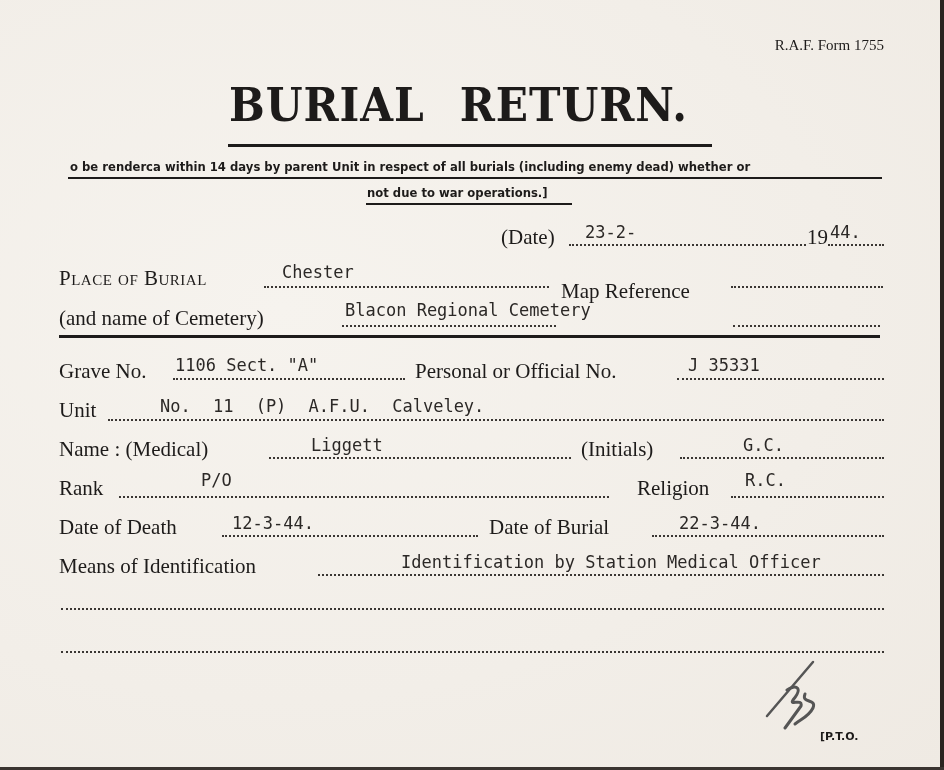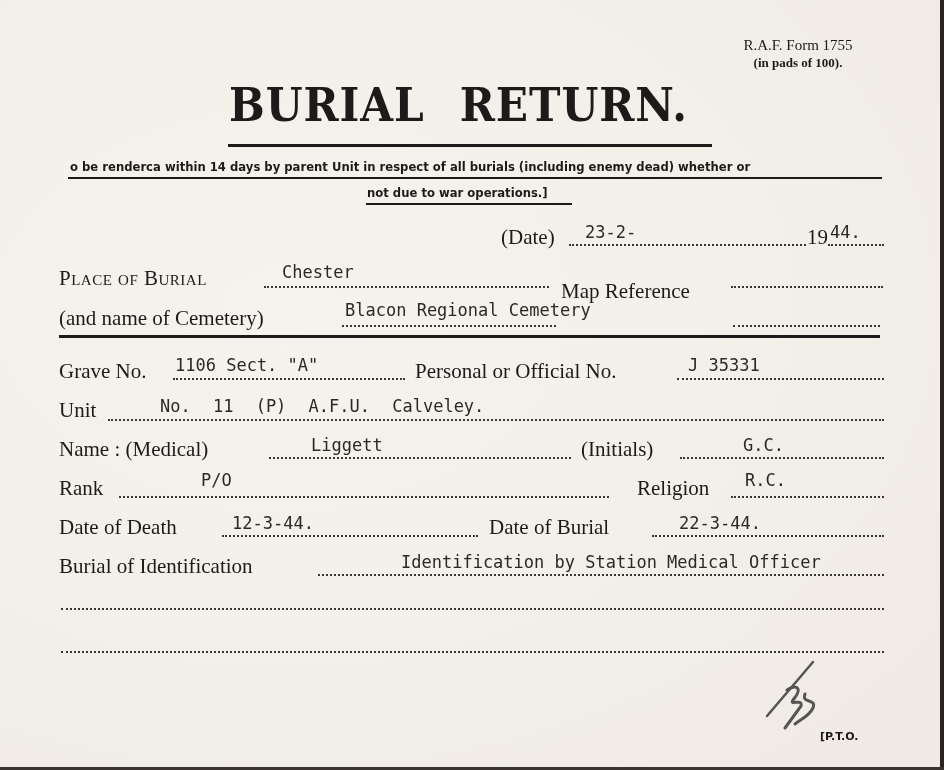--- a/index.html
+++ b/index.html
@@ -10,21 +10,21 @@
     color:#1d1b1a;
   }
   .paper {
     position:absolute; left:0; top:0; width:940px; height:770px;
     background: radial-gradient(ellipse at 30% 40%, #f6f3ee 0%, #f2eee8 60%, #efeae3 100%);
   }
   .edge { position:absolute; left:940px; top:0; width:4px; height:770px; background:#2a2420; }
   .bottom-edge { position:absolute; left:0; top:767px; width:944px; height:3px; background:#3a3430; }
   .abs { position:absolute; white-space:nowrap; }
 
-  .formno { font-size:15px; text-align:center; line-height:17px; }
+  .formno { font-size:15px; text-align:right; line-height:17px; }
   .formno .l2 { font-size:13px; font-weight:bold; }
 
   .title {
     left:229px; top:78px; font-size:46px; font-weight:bold; letter-spacing:1px;
     font-family:"DejaVu Serif","Liberation Serif",serif; transform:scaleX(0.92); transform-origin:left top;
   }
   .title .w2 { margin-left:38px; }
   .title-rule { left:228px; top:144px; width:484px; height:3px; background:#1d1b1a; }
 
   .instr {
@@ -47,21 +47,20 @@
 </style>
 </head>
 <body>
 
 <div class="paper"></div>
 <div class="edge"></div>
 <div class="bottom-edge"></div>
 
 <div class="abs formno" style="left:712px; top:37px; width:172px;">
   <div>R.A.F. Form 1755</div>
-  <div class="l2">(in pads of 100).</div>
 </div>
 
 <div class="abs title">
   <span>BURIAL</span><span class="w2">RETURN.</span>
 </div>
 <div class="abs title-rule"></div>
 
 <div class="abs instr" style="left:70px; top:159px;">o be renderca within 14 days by parent Unit in respect of all burials (including enemy dead) whether or</div>
 <div class="abs instr-rule" style="left:68px; top:177px; width:814px;"></div>
 <div class="abs instr" style="left:367px; top:185px;">not due to war operations.]</div>
@@ -112,21 +111,21 @@
 <div class="abs typed" style="left:745px; top:470px;">R.C.</div>
 <div class="abs dots" style="left:731px; top:496px; width:153px;"></div>
 
 <div class="abs lbl" style="left:59px; top:515px;">Date of Death</div>
 <div class="abs typed" style="left:232px; top:513px;">12-3-44.</div>
 <div class="abs dots" style="left:222px; top:535px; width:256px;"></div>
 <div class="abs lbl" style="left:489px; top:515px;">Date of Burial</div>
 <div class="abs typed" style="left:679px; top:513px;">22-3-44.</div>
 <div class="abs dots" style="left:652px; top:535px; width:232px;"></div>
 
-<div class="abs lbl" style="left:59px; top:554px;">Burial of Identification</div>
+<div class="abs lbl" style="left:59px; top:554px;">Means of Identification</div>
 <div class="abs typed" style="left:401px; top:552px;">Identification by Station Medical Officer</div>
 <div class="abs dots" style="left:318px; top:574px; width:566px;"></div>
 
 <div class="abs dots" style="left:61px; top:608px; width:823px;"></div>
 <div class="abs dots" style="left:61px; top:651px; width:823px;"></div>
 
 <svg class="abs sig" width="70" height="70" viewBox="0 0 70 70">
   <path d="M50 2 L4 56" stroke="#555" stroke-width="2.5" fill="none" stroke-linecap="round"></path>
   <path d="M24 30 C34 24, 40 28, 30 40 C26 46, 40 38, 38 46 L22 68" stroke="#555" stroke-width="3" fill="none" stroke-linecap="round"></path>
   <path d="M42 34 C38 44, 54 38, 50 48 C46 56, 40 58, 32 64" stroke="#555" stroke-width="3" fill="none" stroke-linecap="round"></path>

